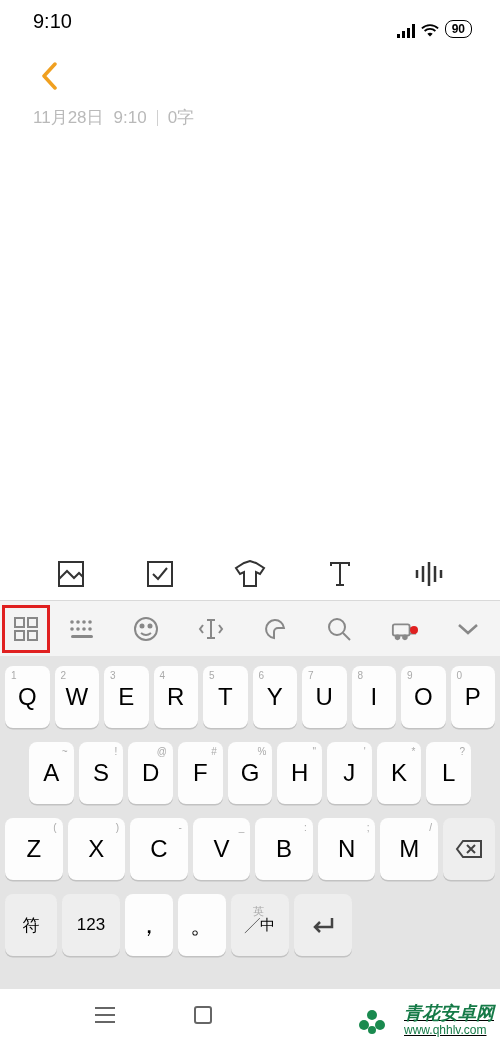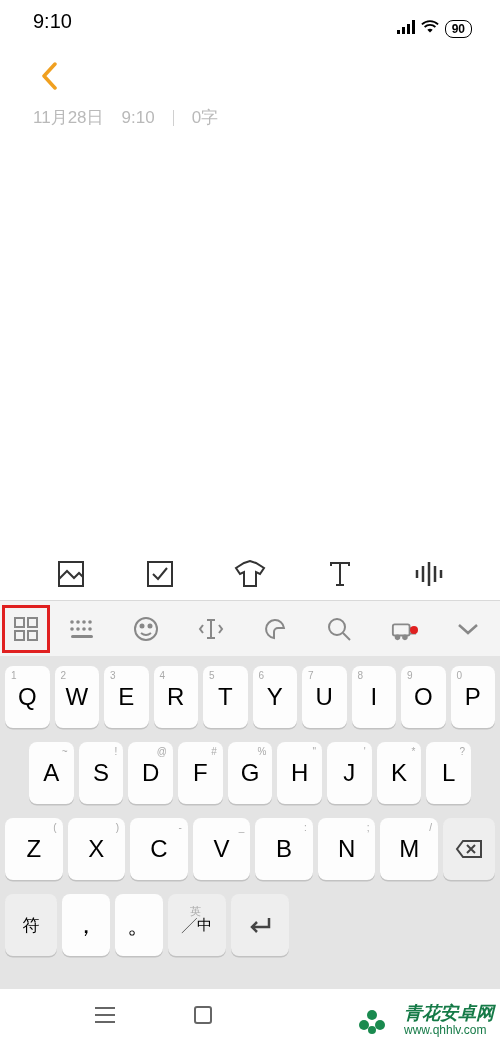--- a/index.html
+++ b/index.html
@@ -1,26 +1,26 @@
 <!DOCTYPE html>
 <html><head>
 <meta charset="utf-8">
 <style>
 * { margin:0; padding:0; box-sizing:border-box; font-family:-apple-system,"Helvetica Neue",Arial,sans-serif; }
 body { width:500px; height:1041px; background:#fff; position:relative; overflow:hidden; }
 
 
 .status-bar { height:42px; display:flex; align-items:center; justify-content:space-between; padding:0 28px 0 33px; font-size:20px; font-weight:500; }
-.status-right { display:flex; align-items:flex-start; gap:6px;margin-top:16px; }
+.status-right { display:flex; align-items:flex-end; gap:6px;margin-top:16px; }
 .sig-icon, .wifi-icon { width:18px; height:14px; }
 .batt { border:1.5px solid #000; border-radius:8px; padding:1px 6px; font-size:12px; font-weight:600; display:flex; align-items:center; }
 
 
 .back-arrow { margin:16px 0 0 31px; width:36px; height:36px; display:flex; align-items:center; justify-content:center; cursor:pointer; }
-.meta { margin:12px 0 0 33px; color:#b9b9b9; font-size:17px; display:flex; align-items:center; gap:18px; }
+.meta { margin:12px 0 0 33px; color:#b9b9b9; font-size:17px; display:flex; align-items:center; gap:10px; }
 .meta-sep { width:1px; height:16px; background:#d0d0d0; }
 
 
 .format-row { position:absolute; top:548px; left:0; right:0; height:52px; display:flex; justify-content:space-around; align-items:center; padding:0 26px; }
 .fmt-btn { width:34px; height:34px; display:flex; align-items:center; justify-content:center; cursor:pointer; }
 
 
 .ime-toolbar { position:absolute; top:600px; left:0; right:0; height:56px; background:#f4f4f4; border-top:1px solid #d9d9d9; display:flex; align-items:center; }
 .ime-hl { border:3px solid #e02020; width:48px; height:48px; display:flex; align-items:center; justify-content:center; margin-left:2px; }
 .ime-cell { flex:1; display:flex; align-items:center; justify-content:center; position:relative; }
@@ -45,21 +45,21 @@
 .lang-txt { position:relative; }
 .lang-sub { position:absolute; font-size:11px; color:#aaa; top:-12px; left:8px; }
 .lang-main { font-size:15px; }
 
 
 .nav-bar { position:absolute; bottom:0; left:0; right:0; height:52px; background:#fff; display:flex; align-items:center; }
 .nav-btn { width:38px; height:38px; display:flex; align-items:center; justify-content:center; cursor:pointer; margin-left:86px; }
 .nav-btn + .nav-btn { margin-left:60px; }
 
 
-.wm { position:absolute; bottom:4px; right:6px; display:flex; align-items:center; gap:16px; }
+.wm { position:absolute; bottom:4px; right:6px; display:flex; align-items:center; gap:16px;text-decoration:underline; }
 .wm-logo { width:32px; height:32px; }
 .wm-txt { display:flex; flex-direction:column; line-height:1.1; }
 .wm-main { font-size:18px; font-weight:700; color:#157a47; font-style:italic; }
 .wm-sub { font-size:12px; color:#157a47; }
 </style>
 </head>
 <body>
 
 <div class="status-bar">
   <span>9:10</span>
@@ -290,20 +290,21 @@
         </div></div>
     <div class="key key-fn narrow">
         <svg width="28" height="20" viewBox="0 0 28 20" fill="none" stroke="#444" stroke-width="2">
           <path d="M8 2 L26 2 L26 18 L8 18 L2 10 Z"></path>
           <path d="M12 6 L20 14 M20 6 L12 14"></path>
         </svg>
       </div>
   </div>
   <div class="krow">
     <div class="key key-fn sym" style="font-size:17px">符</div>
+    <div class="key key-fn num" style="font-size:17px">123</div>
     <div class="key" style="flex:0 0 48px">，</div>
     <div class="key" style="flex:0 0 48px">。</div>
     <div class="key key-fn key-lang">
       <span class="lang-txt"><span class="lang-sub">英</span><span class="lang-main">╱<span>中</span></span></span>
     </div>
     <div class="key key-fn key-enter">
         <svg width="26" height="20" viewBox="0 0 26 20" fill="none" stroke="#444" stroke-width="2.5">
           <path d="M22 3 L22 12 L6 12 M10 7 L5 12 L10 17"></path>
         </svg>
       </div>

